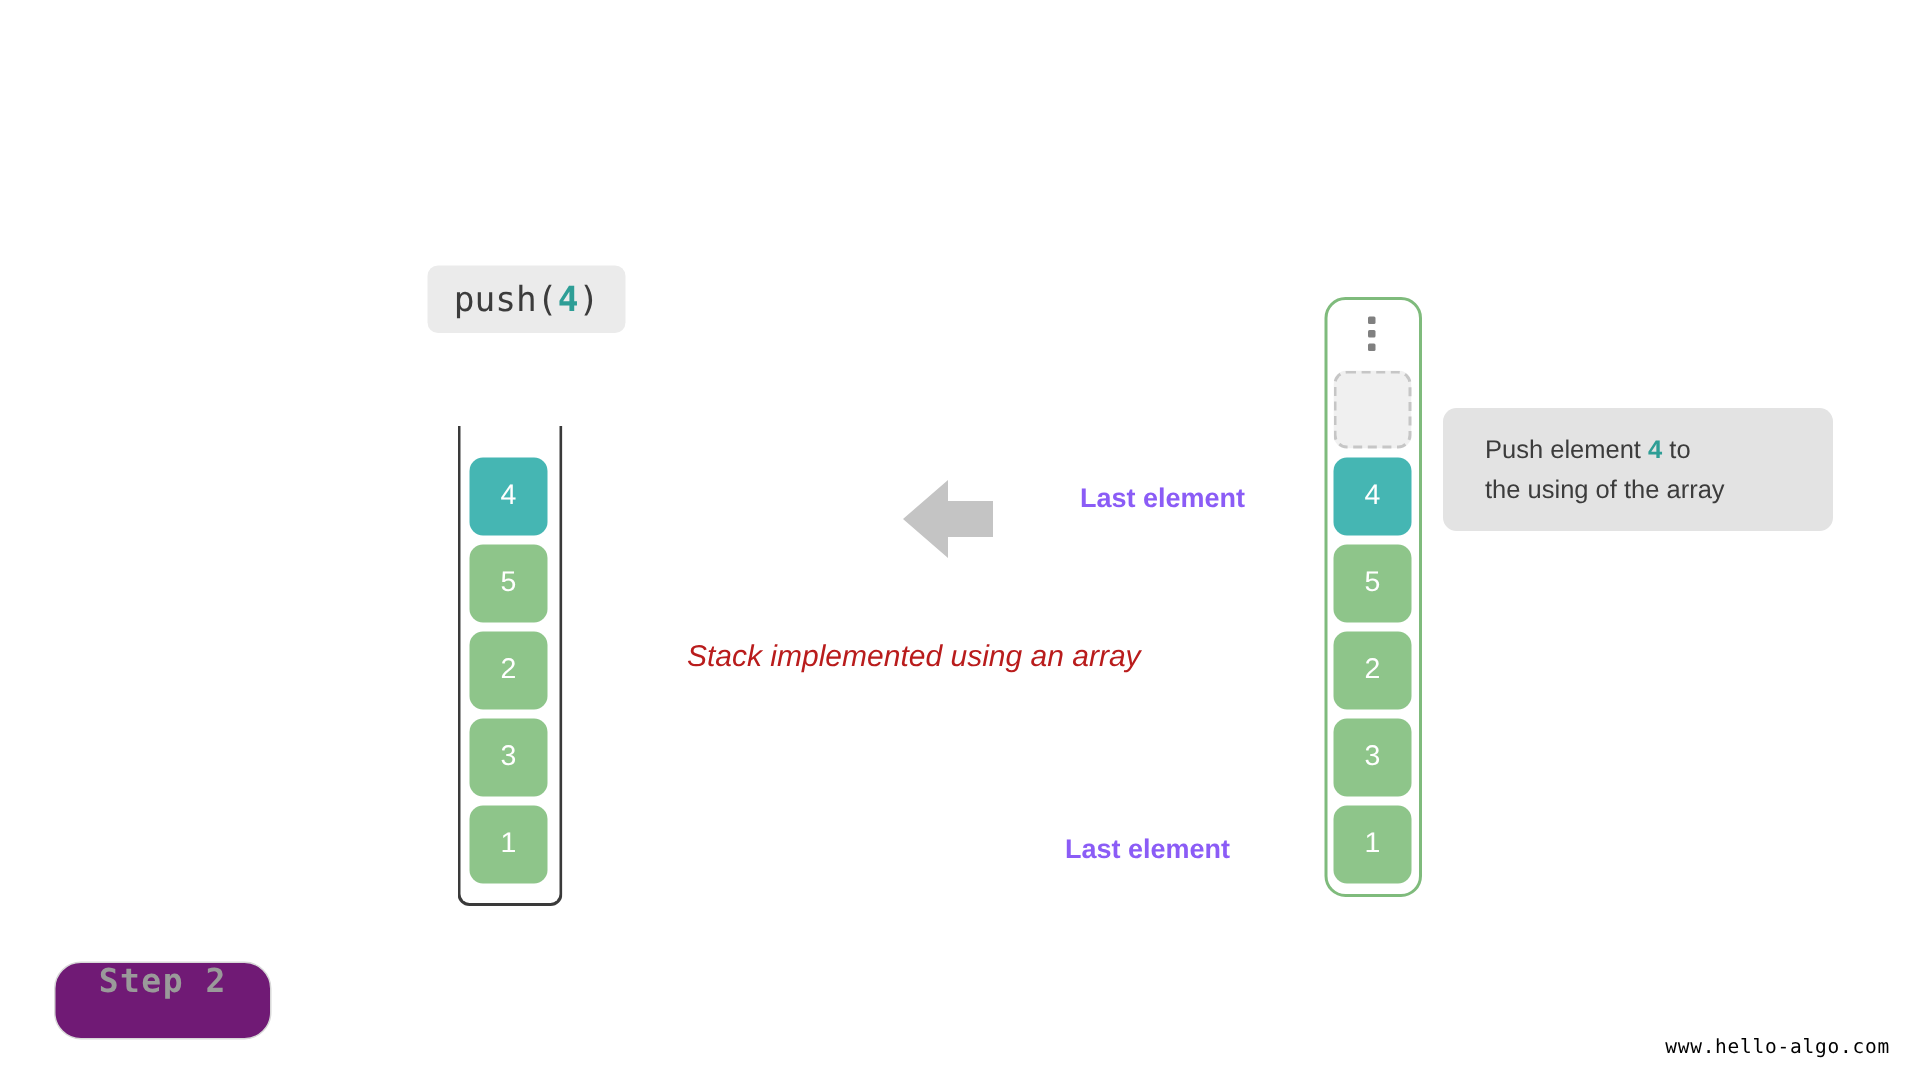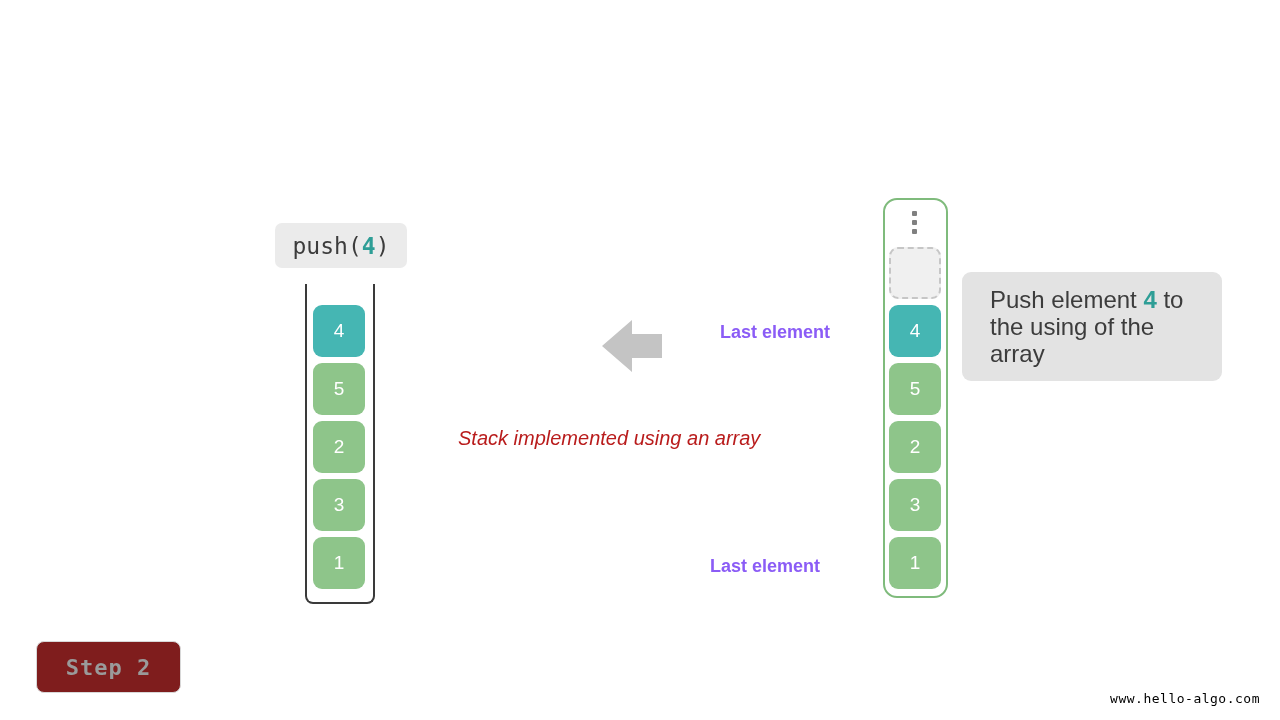--- a/index.html
+++ b/index.html
@@ -12,34 +12,33 @@
     height: 720px;
     position: relative;
     overflow: hidden;
     font-family: "Liberation Sans", sans-serif;
     -webkit-font-smoothing: antialiased;
   }
 
   
   #op-chip {
     position: absolute;
-    left: 275px;
+    left: 285px;
     top: 177px;
     width: 132px;
     height: 45px;
     background: #ebebeb;
     border-radius: 7px;
     display: flex;
     align-items: center;
     justify-content: center;
     font-family: "DejaVu Sans Mono", "Liberation Mono", monospace;
     font-size: 23px;
     color: #3c3c3c;
     letter-spacing: 0px;
-    margin-top: 46px;
   }
   #op-chip .op-arg {
     color: #2e9e96;
     font-weight: 700;
   }
 
   
   #stack-container {
     position: absolute;
     left: 305px;
@@ -159,42 +158,41 @@
   
   #tooltip {
     position: absolute;
     left: 962px;
     top: 272px;
     width: 260px;
     box-sizing: border-box;
     padding: 14px 28px 14px 28px;
     background: #e3e3e3;
     border-radius: 9px;
-    font-size: 24px;
+    font-size: 17px;
     line-height: 27px;
     color: #3c3c3c;
   }
   #tooltip .tip-arg {
     color: #2e9e96;
     font-weight: 700;
   }
 
   
   #step-badge {
     position: absolute;
     left: 36px;
     top: 641px;
     width: 145px;
     height: 52px;
     box-sizing: border-box;
-    background: #7f1d1d;
+    background: #701a75;
     border: 1px solid #d8d8d8;
-    border-radius: 8px;
-    display: flex;
-    align-items: center;
+    border-radius: 18px;
+    display: flex;
     justify-content: center;
     font-family: "DejaVu Sans Mono", "Liberation Mono", monospace;
     font-size: 22px;
     font-weight: 700;
     color: #9a9a9a;
     letter-spacing: 1px;
   }
 
   
   #watermark {

